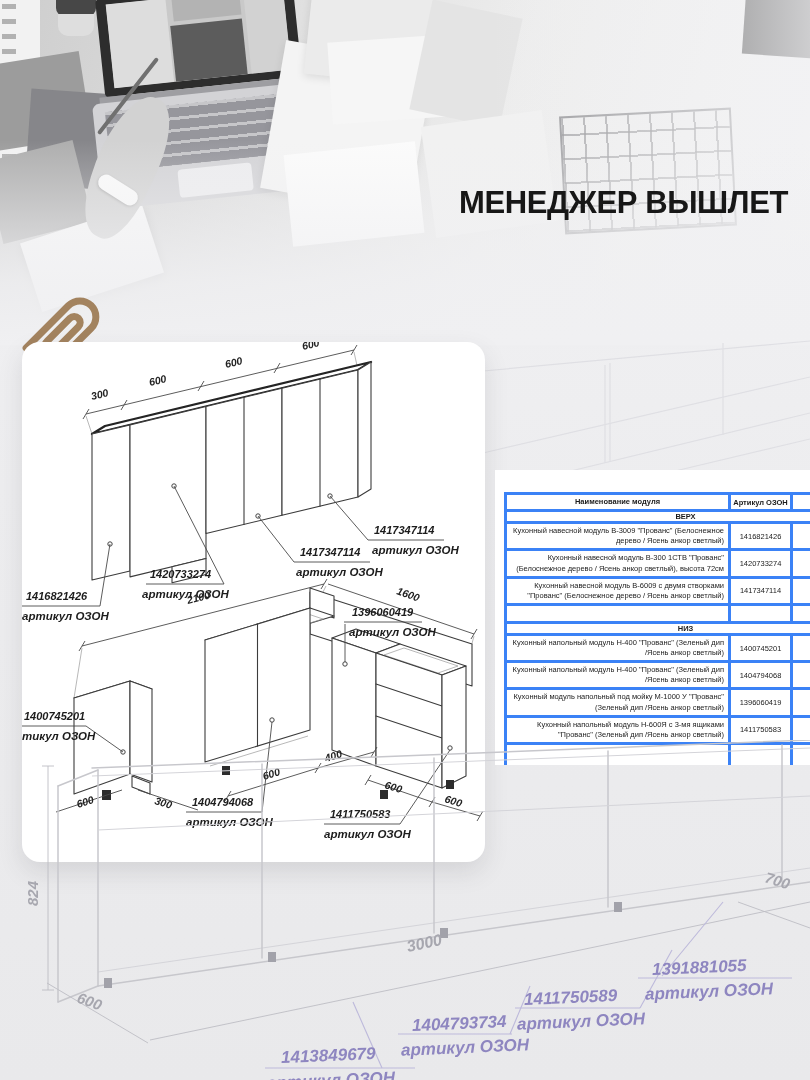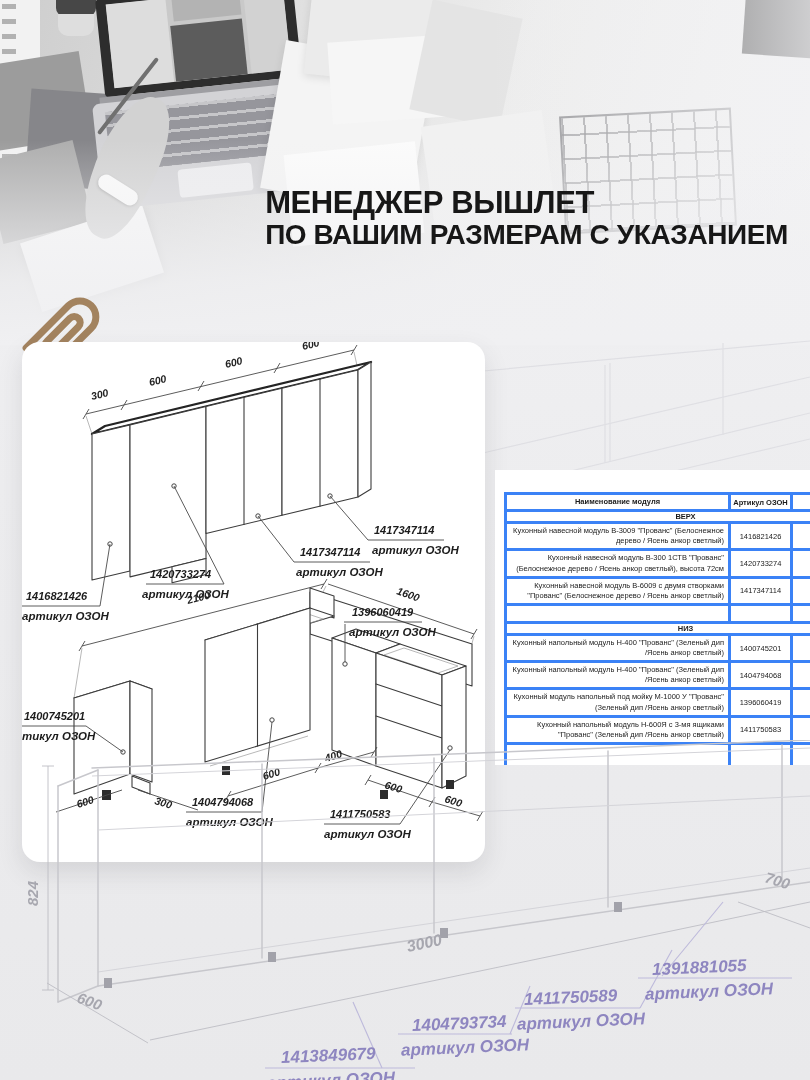--- a/index.html
+++ b/index.html
@@ -11,21 +11,21 @@
   }
   
   .photo { position:absolute; left:0; top:0; width:810px; height:345px; overflow:hidden;
     background:linear-gradient(105deg,#cdcdcd 0%,#dedede 30%,#ededed 60%,#f3f3f3 100%); }
   .photo .shape { position:absolute; }
   .fade-bottom { position:absolute; left:0; top:140px; width:810px; height:205px;
     background:linear-gradient(180deg,rgba(240,240,242,0) 0%,rgba(240,240,242,.85) 70%,#f0f0f2 100%); }
   .fade-right { position:absolute; right:0; top:0; width:320px; height:345px;
     background:linear-gradient(90deg,rgba(240,240,242,0),rgba(242,242,244,.8)); }
   
-  .headline { position:absolute; top:186px; right:22px; text-align:left; line-height:1.1; letter-spacing:-.4px; }
+  .headline { position:absolute; top:186px; right:22px; text-align:center; line-height:1.1; letter-spacing:-.4px; }
   .hl1 { font-size:31px; font-weight:bold; color:#171717; }
   .hl2 { font-size:35px; font-weight:bold; color:#a87e52; }
   .hl3 { font-size:28px; font-weight:bold; color:#171717; }
   
   .clip { position:absolute; left:20px; top:286px; width:90px; height:100px; transform:rotate(45deg); }
   
   .card { position:absolute; left:22px; top:342px; width:463px; height:520px; background:#fff;
     border-radius:18px; box-shadow:0 10px 24px rgba(60,60,70,.13); overflow:hidden; }
   .card svg text { font-family:"Liberation Sans",sans-serif; }
   .lblnum { font-style:italic; font-weight:bold; font-size:11px; fill:#1c1c1c; }
@@ -102,21 +102,20 @@
   <div class="shape" style="left:420px;top:8px;width:92px;height:112px;background:#e4e4e4;transform:rotate(12deg);"></div>
   <div class="shape" style="left:428px;top:118px;width:122px;height:112px;background:#f1f1f1;transform:rotate(-8deg);"></div>
   <div class="shape" style="left:744px;top:-8px;width:70px;height:64px;background:#3d3d3d;transform:rotate(4deg);"></div>
   <div class="shape" style="left:562px;top:112px;width:172px;height:118px;border:2px solid #55555a;transform:rotate(-3deg);opacity:.55;background:repeating-linear-gradient(90deg,rgba(70,70,75,.7) 0 2px,rgba(0,0,0,0) 2px 22px),repeating-linear-gradient(0deg,rgba(70,70,75,.7) 0 2px,rgba(0,0,0,0) 2px 24px);"></div>
   <div class="fade-right"></div>
   <div class="fade-bottom"></div>
 </div>
 
 <div class="headline">
   <div class="hl1">МЕНЕДЖЕР ВЫШЛЕТ</div>
-  <div class="hl3">ПО ВАШИМ РАЗМЕРАМ С УКАЗАНИЕМ</div>
 </div>
 
 <div class="clip">
   <svg width="90" height="100" viewBox="0 0 90 100">
     <path d="M26 86 L26 26 A16 16 0 0 1 58 26 L58 66 A11 11 0 0 1 36 66 L36 34 A6 6 0 0 1 48 34 L48 60" fill="none" stroke="#a3835f" stroke-width="7" stroke-linecap="round"></path>
   </svg>
 </div>
 
 <svg class="faint" style="left:483px;top:335px;width:327px;height:150px;" viewBox="0 0 327 150">
   <g stroke="#dcdce1" stroke-width="1.2" fill="none" opacity=".8">

